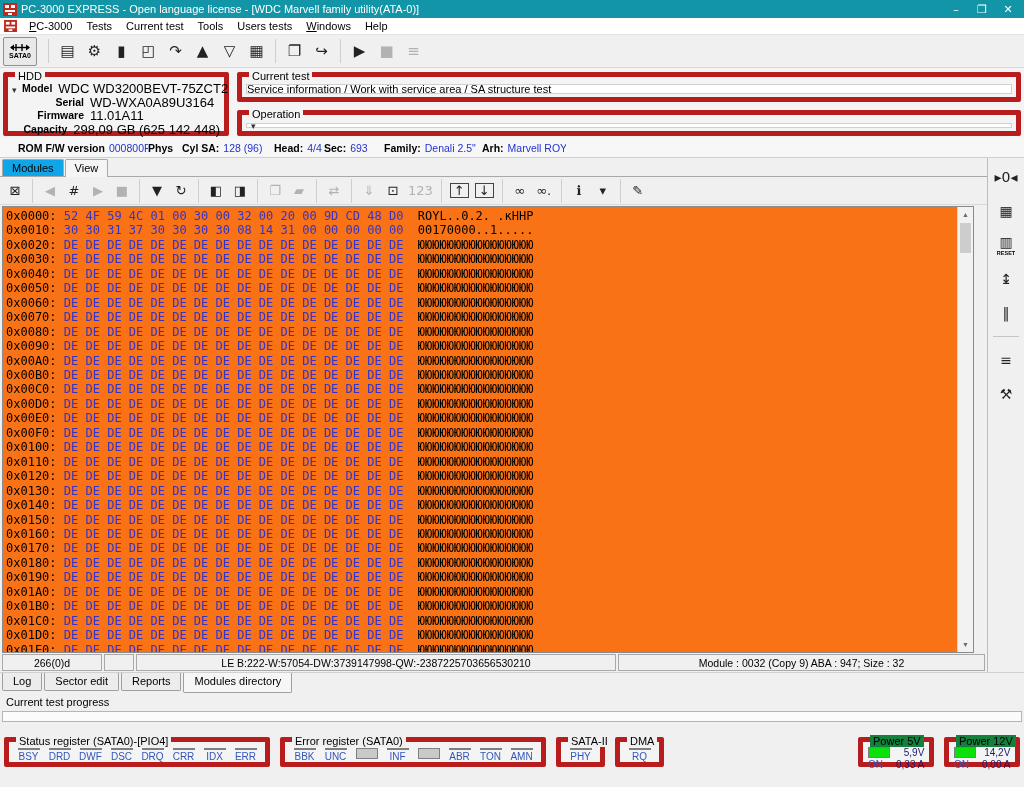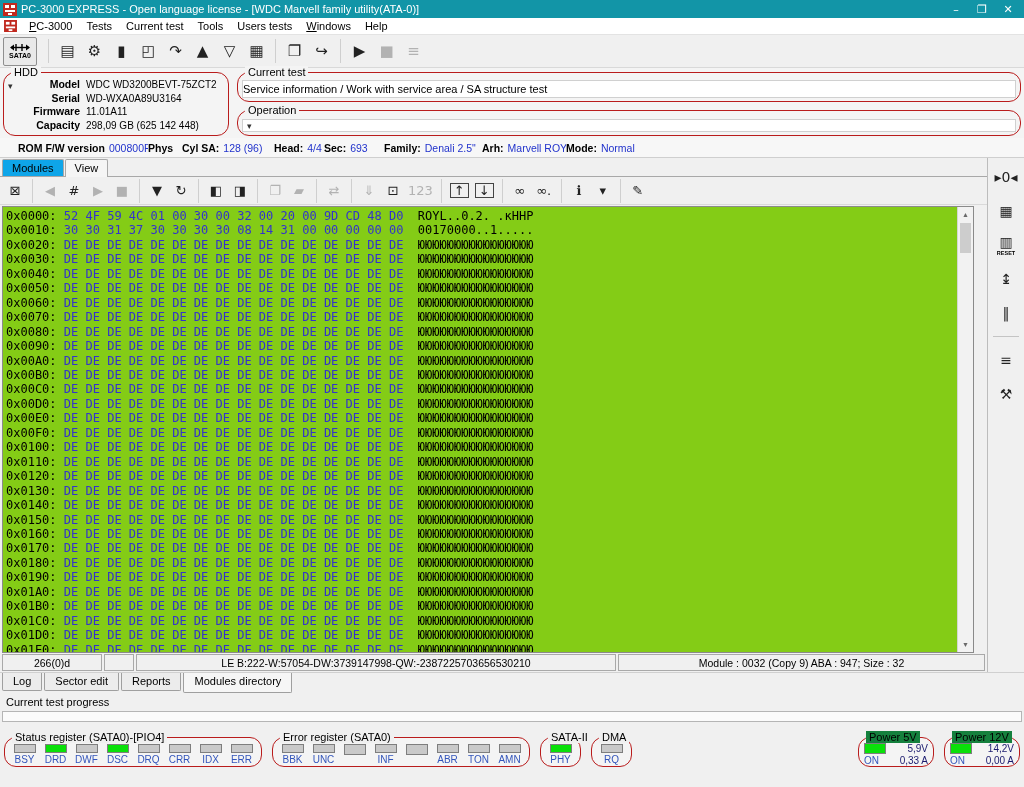--- a/index.html
+++ b/index.html
@@ -30,28 +30,28 @@
   .tb-btn.boxed .glyph { border:1px solid #444; font-size:10px; line-height:11px; padding:0 3px; }
   .tb-btn .glyph.small, .tb-btn.small .glyph { font-size:9px; }
   .tb-sep { width:1px; height:24px; background:#cfcfcf; margin:0 5px; align-self:center; }
   .sata-btn { border:1px solid #8f8f8f; background:#e9e9e9; border-radius:2px; height:29px; width:34px;
     display:flex; flex-direction:column; align-items:center; justify-content:center; margin-right:6px; }
   .sata-btn .port-label { font-size:7px; font-weight:bold; line-height:8px; }
   .icon-caption { font-size:5.5px; font-weight:bold; line-height:6px; }
 
   
   .info-row { display:flex; gap:8px; padding:4px 3px 2px; height:70px; background:#f4f4f4; }
-  .groupbox { position:relative; border:1px solid #b91c1c; border-radius:12px; background:#f4f4f4; }
+  .groupbox { position:relative; border:5px solid #b91c1c; border-radius:2px; background:#f4f4f4; }
   .gb-label { position:absolute; top:-7px; left:7px; background:#f4f4f4; padding:0 3px; font-size:11px; white-space:nowrap; }
   .hdd-box { width:226px; flex:0 0 auto; }
   .hdd-arrow { position:absolute; left:4px; top:8px; font-size:9px; color:#333; }
   .hdd-rows { position:absolute; left:14px; right:4px; top:5px; }
   .hdd-row { display:flex; line-height:13.5px; }
   .hdd-label { width:62px; text-align:right; font-weight:bold; margin-right:6px; font-size:10.5px; }
-  .hdd-value { font-size:10px; white-space:nowrap; }
+  .hdd-value { font-size:13px; white-space:nowrap; }
   .right-panels { flex:1; display:flex; flex-direction:column; gap:8px; }
   .ct-box { height:30px; }
   .ct-field { position:absolute; left:4px; right:4px; top:7px; bottom:3px; background:#fff;
     border:1px solid #d0d0d0; display:flex; align-items:center; }
   .op-box { flex:1; }
   .op-field { position:absolute; left:4px; right:4px; top:8px; bottom:3px; background:#fff;
     border:1px solid #d0d0d0; display:flex; align-items:center; padding-left:4px; }
   .op-arrow { font-size:9px; color:#333; }
 
   
@@ -68,21 +68,21 @@
   .work-left { flex:1; display:flex; flex-direction:column; min-width:0; }
   .tabs { height:19px; display:flex; align-items:flex-end; padding-left:2px; border-bottom:1px solid #a8a8a8; background:#f0f0f0; }
   .tab { padding:2px 9px 2px; border:1px solid #a8a8a8; border-bottom:none; background:#0ea5e9;
     border-radius:2px 2px 0 0; margin-right:1px; position:relative; }
   .tab.active { background:#f5f5f5; top:1px; padding-bottom:3px; }
   .hex-toolbar { height:28px; display:flex; align-items:center; background:#f0f0f0;
     border-bottom:1px solid #d9d9d9; padding-left:3px; }
   .hex-toolbar .tb-btn { height:24px; min-width:24px; }
   .hex-toolbar .tb-btn .glyph { font-size:13px; line-height:13px; }
 
-  .hex-wrap { flex:1; margin:1px 13px 0 2px; border:1px solid #8a8a8a; background:#84cc16; display:flex; overflow:hidden; }
+  .hex-wrap { flex:1; margin:1px 13px 0 2px; border:1px solid #8a8a8a; background:#f97316; display:flex; overflow:hidden; }
   .hex-content { flex:1; font-family:"DejaVu Sans Mono","Liberation Mono",monospace;
     font-size:12px; line-height:14.45px; white-space:pre; padding:2px 0 0 3px; overflow:hidden; }
   .hex-addr { color:#000; }
   .hex-bytes { color:#3333cc; }
   .hex-ascii { color:#000; }
   .vscroll { width:16px; background:#f2f2f2; border-left:1px solid #d5d5d5; display:flex; flex-direction:column; }
   .vs-btn { height:15px; display:flex; align-items:center; justify-content:center; font-size:7px; color:#6a6a6a; }
   .vs-thumb { height:30px; background:#cdcdcd; margin:1px 2px; }
   .vs-track { flex:1; }
 
@@ -282,24 +282,20 @@
         <span class="hw-value">693</span>
       </div>
       <div class="hw-item hw-5">
         <span class="hw-label">Family:</span>
         <span class="hw-value">Denali 2.5"</span>
       </div>
       <div class="hw-item hw-6">
         <span class="hw-label">Arh:</span>
         <span class="hw-value">Marvell ROYL</span>
       </div>
-      <div class="hw-item hw-7">
-        <span class="hw-label">Mode:</span>
-        <span class="hw-value">Normal</span>
-      </div>
     </div>
 
   <div class="workarea">
     <div class="work-left">
       <div class="tabs" id="top-tabs">
           <div class="tab">Modules</div>
           <div class="tab active">View</div>
         </div>
       <div class="hex-toolbar" id="hex-tb">
           <button class="tb-btn">

